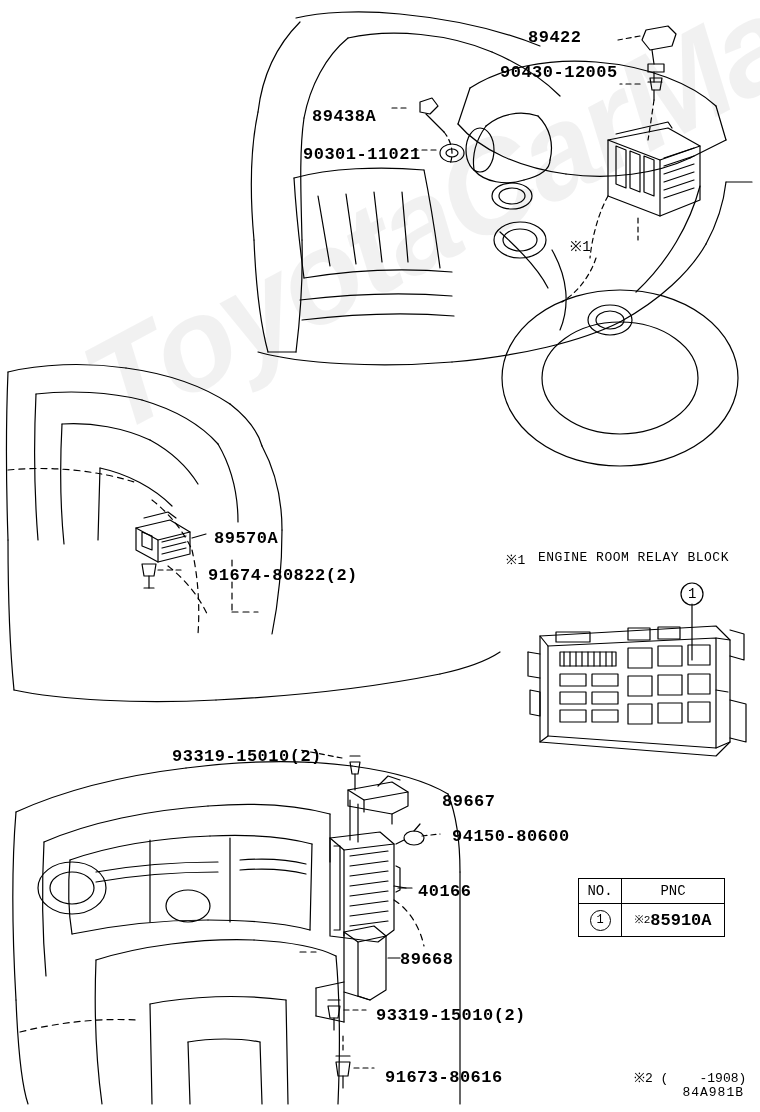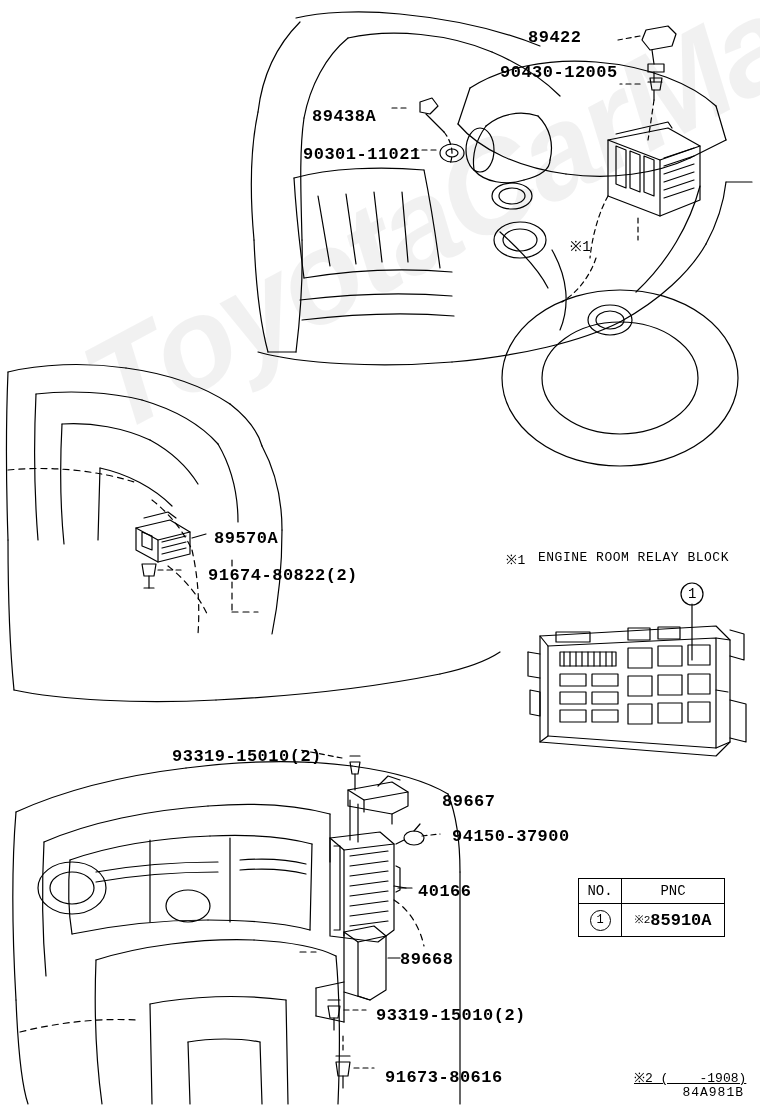--- a/index.html
+++ b/index.html
@@ -78,21 +78,20 @@
     border-radius:50%;
     line-height:19px;
     font-size:12px;
     text-align:center;
   }
   .footnote{
     position:absolute;
     font-family:"Liberation Mono", monospace;
     font-size:13px;
     white-space:pre;
-    text-decoration:underline;
   }
   .diagcode{
     position:absolute;
     right:16px;bottom:12px;
     font-family:"Liberation Mono", monospace;
     font-size:13px;
     letter-spacing:1px;
     margin-left:6px;
   }
 </style>
@@ -391,21 +390,21 @@
   </svg>
 
   <div class="lbl" style="left:528px;top:28px;">89422</div>
   <div class="lbl" style="left:500px;top:63px;">90430-12005</div>
   <div class="lbl" style="left:312px;top:107px;">89438A</div>
   <div class="lbl" style="left:303px;top:145px;">90301-11021</div>
   <div class="lbl" style="left:214px;top:529px;">89570A</div>
   <div class="lbl" style="left:208px;top:566px;">91674-80822(2)</div>
   <div class="lbl" style="left:172px;top:747px;">93319-15010(2)</div>
   <div class="lbl" style="left:442px;top:792px;">89667</div>
-  <div class="lbl" style="left:452px;top:827px;">94150-37900</div>
+  <div class="lbl" style="left:452px;top:827px;">94150-80600</div>
   <div class="lbl" style="left:418px;top:882px;">40166</div>
   <div class="lbl" style="left:400px;top:950px;">89668</div>
   <div class="lbl" style="left:376px;top:1006px;">93319-15010(2)</div>
   <div class="lbl" style="left:385px;top:1068px;">91673-80616</div>
 
   <div class="lbl small" style="left:570px;top:236px;">※1</div>
 
   <div class="relayTitle" style="left:506px;top:550px;">※1</div>
   <div class="relayTitle" style="left:538px;top:550px;">ENGINE ROOM RELAY BLOCK</div>
   <div class="relayTitle" style="left:688px;top:586px;font-size:14px;">1</div>

